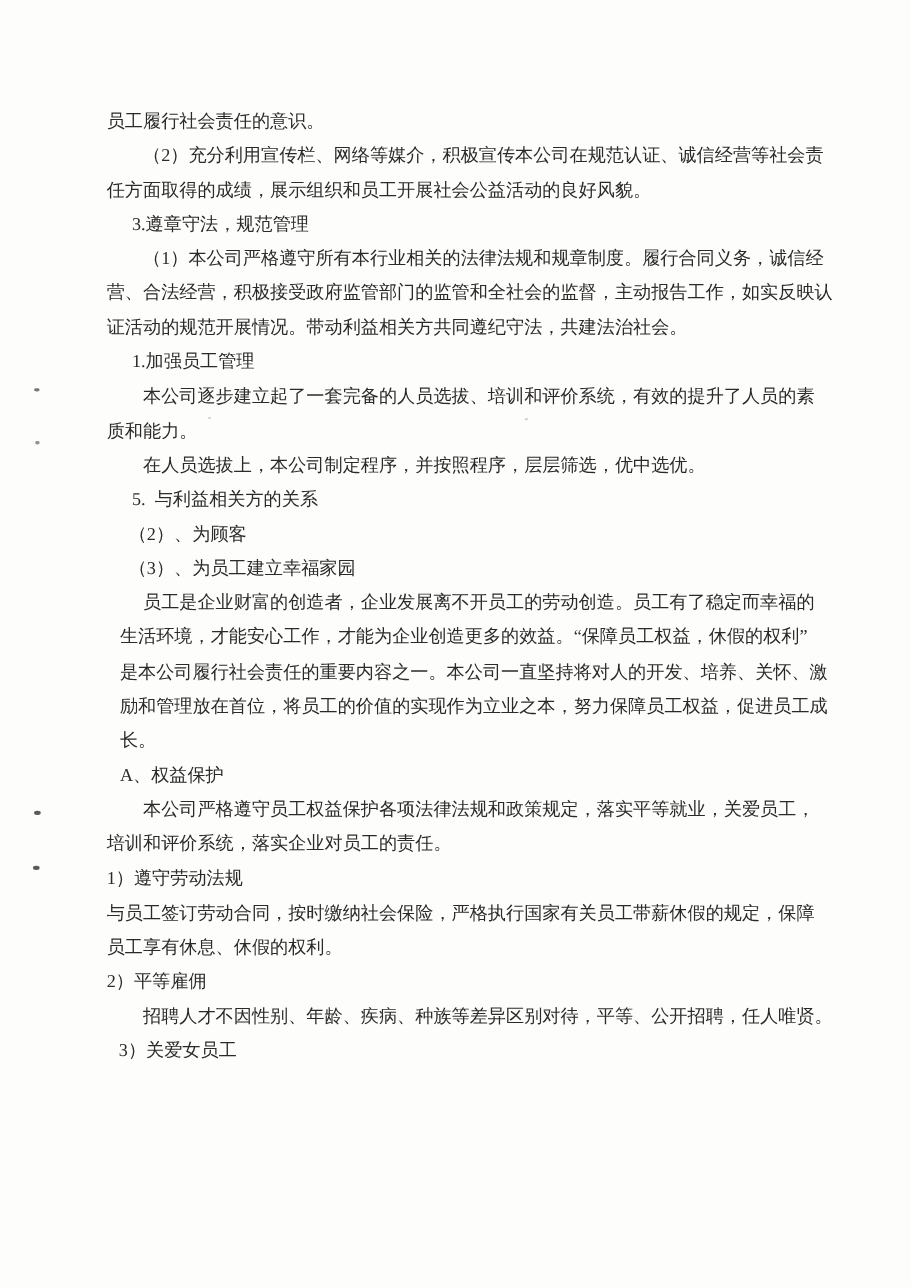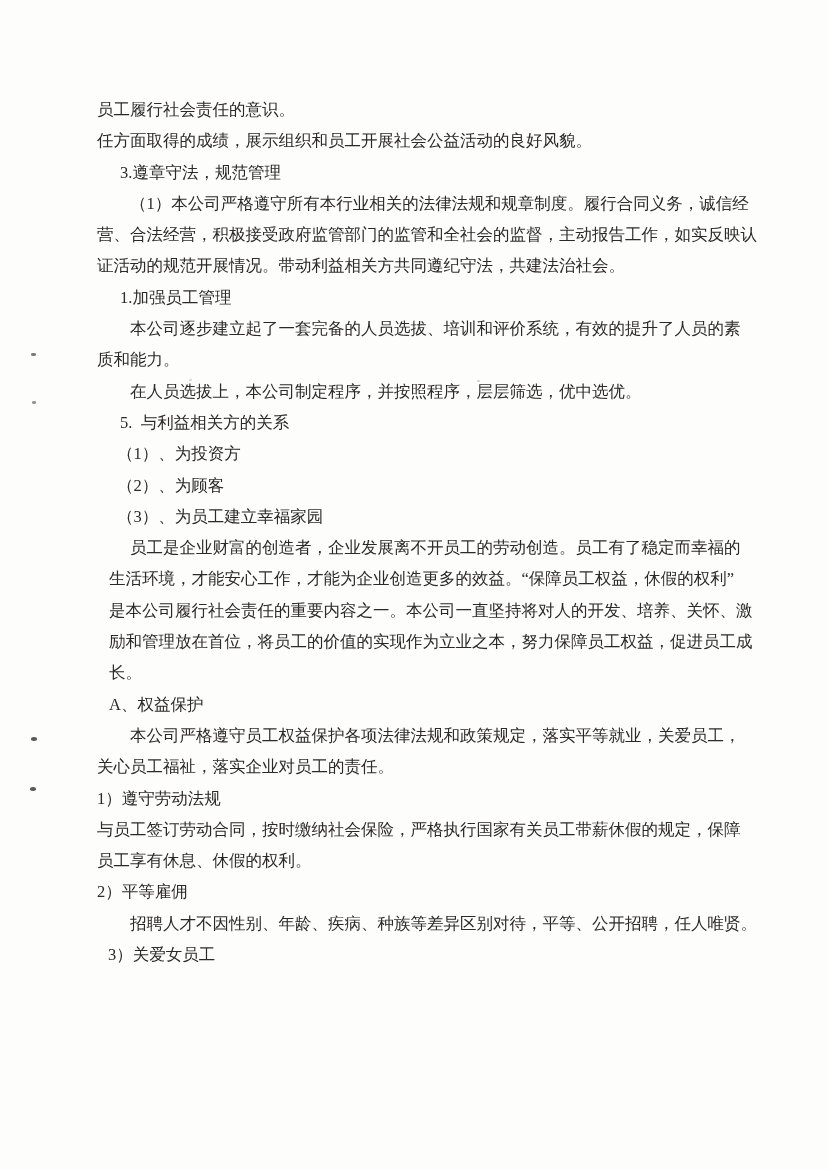--- a/index.html
+++ b/index.html
@@ -48,41 +48,41 @@
     background: #3d3d3d;
     border-radius: 45%;
   }
 </style>
 </head>
 <body>
 
 <div class="page">
   <div class="doc" id="doc-lines">
       <div class="line ind-flush">员工履行社会责任的意识。</div>
+      <div class="line ind-para">（2）充分利用宣传栏、网络等媒介，积极宣传本公司在规范认证、诚信经营等社会责</div>
       <div class="line ind-flush">任方面取得的成绩，展示组织和员工开展社会公益活动的良好风貌。</div>
       <div class="line ind-heading">3.遵章守法，规范管理</div>
       <div class="line ind-para">（1）本公司严格遵守所有本行业相关的法律法规和规章制度。履行合同义务，诚信经</div>
       <div class="line ind-flush">营、合法经营，积极接受政府监管部门的监管和全社会的监督，主动报告工作，如实反映认</div>
       <div class="line ind-flush">证活动的规范开展情况。带动利益相关方共同遵纪守法，共建法治社会。</div>
       <div class="line ind-heading">1.加强员工管理</div>
       <div class="line ind-para">本公司逐步建立起了一套完备的人员选拔、培训和评价系统，有效的提升了人员的素</div>
       <div class="line ind-flush">质和能力。</div>
       <div class="line ind-para">在人员选拔上，本公司制定程序，并按照程序，层层筛选，优中选优。</div>
       <div class="line ind-heading">5.  与利益相关方的关系</div>
-      <div class="line ind-list">（1）、为投资方</div>
       <div class="line ind-list">（2）、为顾客</div>
       <div class="line ind-list">（3）、为员工建立幸福家园</div>
       <div class="line ind-para">员工是企业财富的创造者，企业发展离不开员工的劳动创造。员工有了稳定而幸福的</div>
       <div class="line ind-flush">生活环境，才能安心工作，才能为企业创造更多的效益。“保障员工权益，休假的权利”</div>
       <div class="line ind-flush">是本公司履行社会责任的重要内容之一。本公司一直坚持将对人的开发、培养、关怀、激</div>
       <div class="line ind-flush">励和管理放在首位，将员工的价值的实现作为立业之本，努力保障员工权益，促进员工成</div>
       <div class="line ind-flush">长。</div>
       <div class="line ind-flush">A、权益保护</div>
       <div class="line ind-para">本公司严格遵守员工权益保护各项法律法规和政策规定，落实平等就业，关爱员工，</div>
-      <div class="line ind-flush">关心员工福祉，落实企业对员工的责任。</div>
+      <div class="line ind-flush">培训和评价系统，落实企业对员工的责任。</div>
       <div class="line ind-flush">1）遵守劳动法规</div>
       <div class="line ind-flush">与员工签订劳动合同，按时缴纳社会保险，严格执行国家有关员工带薪休假的规定，保障</div>
       <div class="line ind-flush">员工享有休息、休假的权利。</div>
       <div class="line ind-flush">2）平等雇佣</div>
       <div class="line ind-para">招聘人才不因性别、年龄、疾病、种族等差异区别对待，平等、公开招聘，任人唯贤。</div>
       <div class="line ind-flush">3）关爱女员工</div>
     </div>
   <div id="specks">
       <span class="speck" style="left: 31px; top: 353px; width: 5px; height: 3px; opacity: 0.7;"></span>
       <span class="speck" style="left: 32px; top: 401px; width: 4px; height: 3px; opacity: 0.55;"></span>

